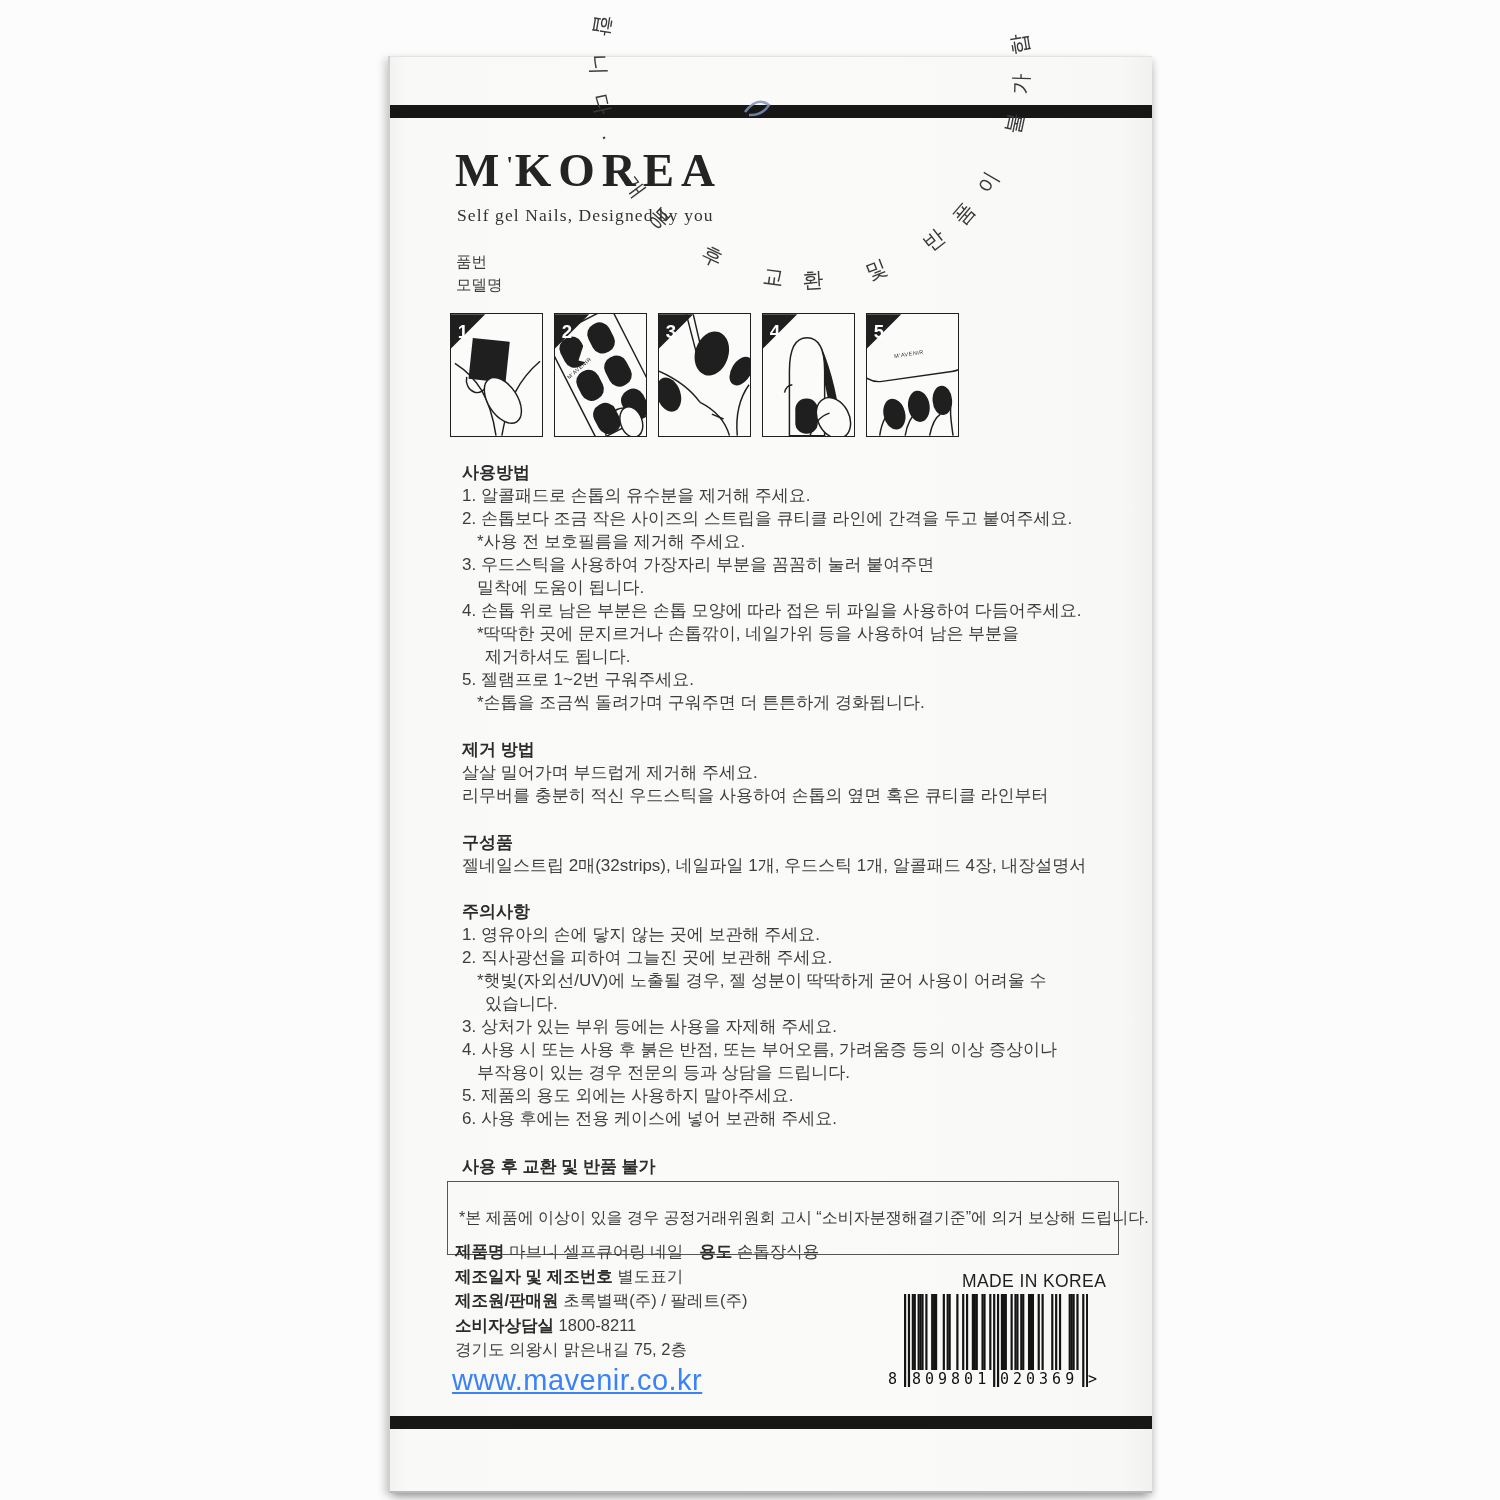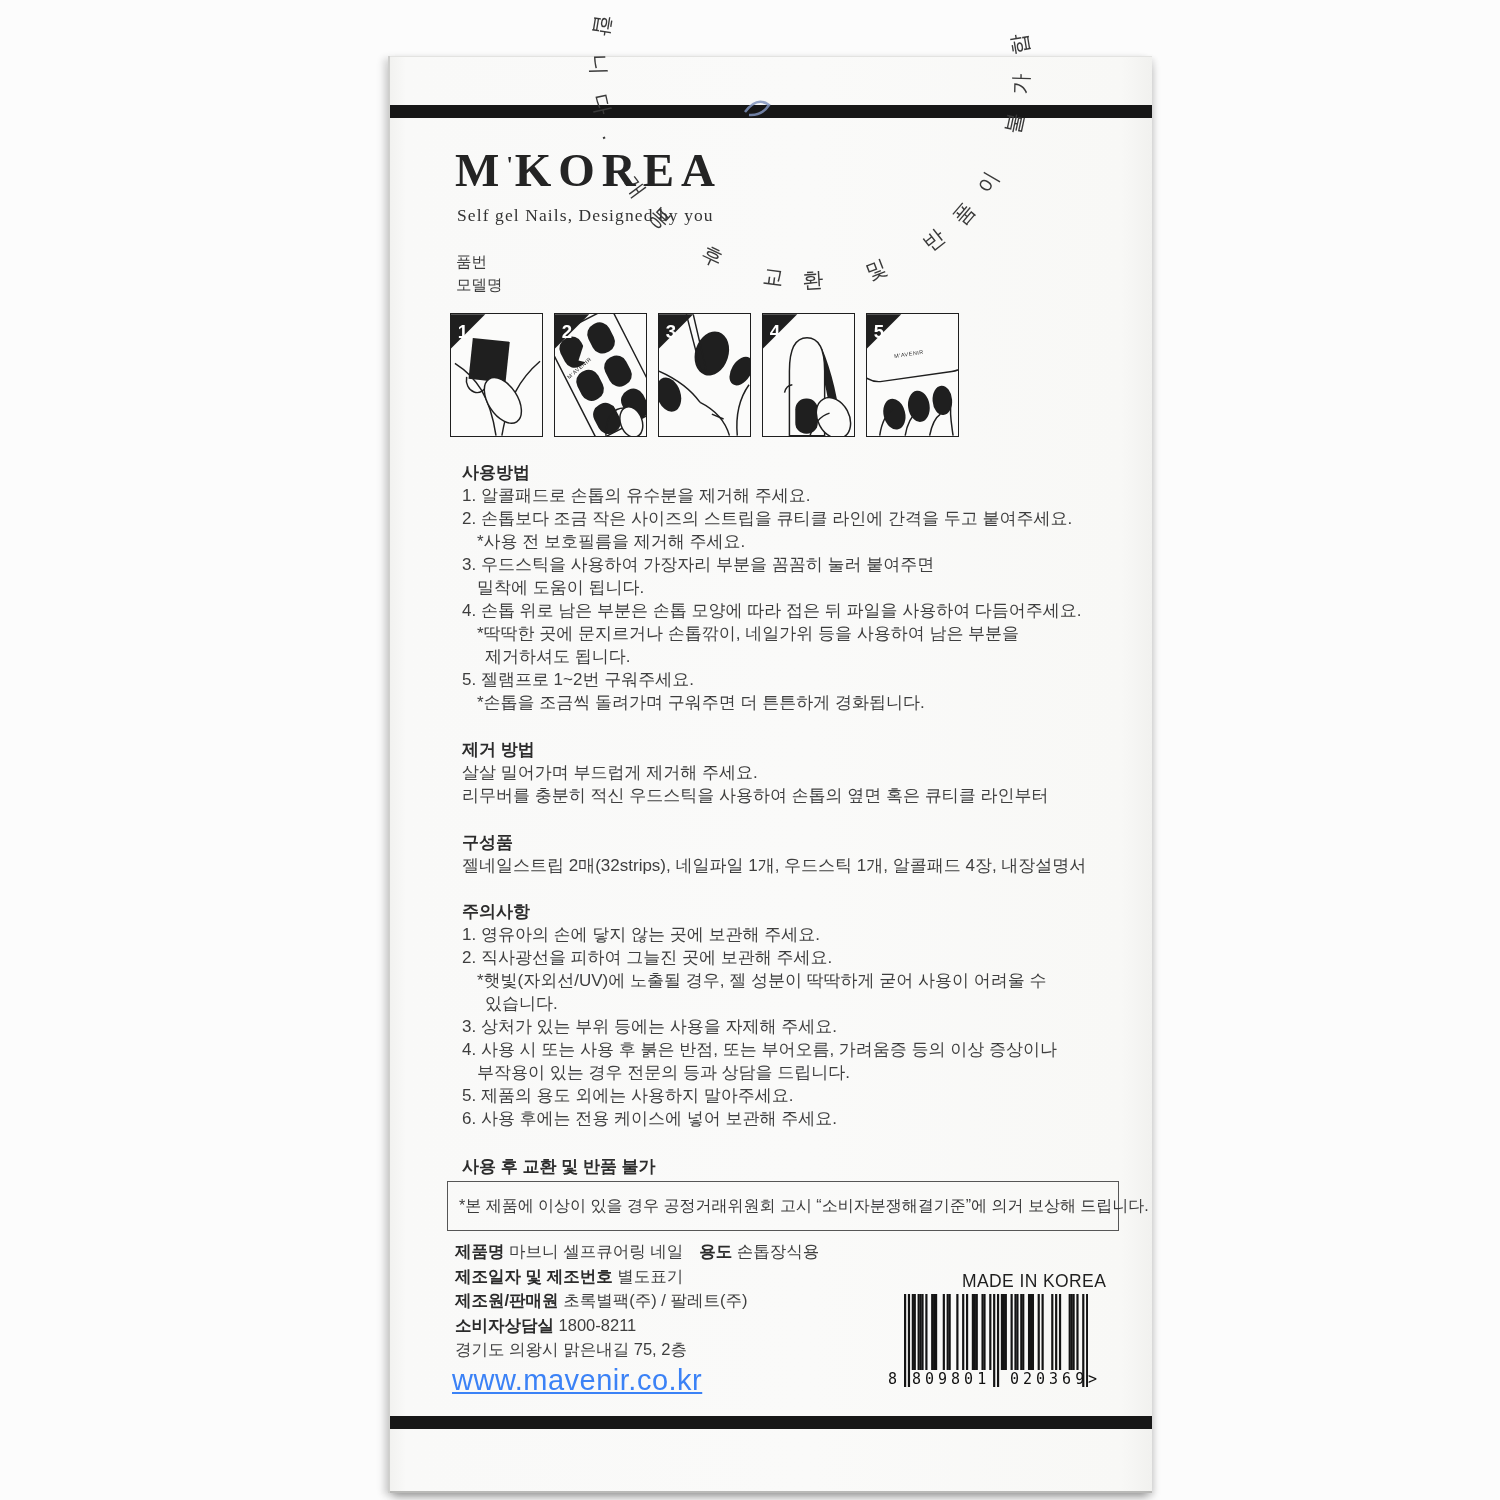--- a/index.html
+++ b/index.html
@@ -28,36 +28,36 @@
   .ln{fill:none;stroke:#1f1f1f;stroke-width:1.5;}
   .pale{fill:#fbfbfa;stroke:#1f1f1f;stroke-width:1.5;}
   .stepnum{fill:#ffffff;font-size:19px;font-weight:bold;font-family:"Liberation Sans",sans-serif;}
   .microbrand{fill:#1f1f1f;font-size:5.5px;letter-spacing:.6px;font-family:"Liberation Sans",sans-serif;}
   
   .sec{position:absolute;left:455px;font-size:17px;line-height:23px;color:#3e3e3e;white-space:nowrap;margin-left:7px;}
   .sec .hd{font-weight:bold;color:#2c2c2c;}
   .sec .in1{padding-left:15px;}
   .sec .in2{padding-left:23px;}
   .notice-box{position:absolute;left:447px;top:1181px;width:648px;height:48px;
-    border:1px solid #565656;font-size:16px;line-height:48px;padding:0 11px;
+    border:1px solid #565656;font-size:16px;line-height:48px;padding:12px 11px;
     color:#3a3a3a;white-space:nowrap;background:transparent;}
   .pinfo{position:absolute;left:455px;top:1239px;font-size:16.5px;line-height:24.5px;
     color:#3e3e3e;white-space:nowrap;}
   .pinfo b{color:#2b2b2b;}
   .pinfo .gap{display:inline-block;width:16px;}
   .website{position:absolute;left:452px;top:1364px;font-size:29px;letter-spacing:.5px;color:#3b82f6;text-decoration:underline;}
   .madein{position:absolute;left:962px;top:1271px;font-size:17.5px;letter-spacing:.4px;color:#1f1f1f;}
   
   .barcode{position:absolute;left:888px;top:1294px;width:215px;height:112px;}
   .barcode svg{position:absolute;left:16px;top:0;}
   .bcd{position:absolute;top:76px;font-family:"DejaVu Sans Mono",monospace;
     font-size:15px;color:#111;letter-spacing:4px;}
   .bcd.d0{left:0;}
   .bcd.g1{left:24px;width:78px;text-align:center;}
-  .bcd.g2{left:112px;width:78px;text-align:center;margin-left:10px;}
+  .bcd.g2{left:112px;width:78px;text-align:center;}
   .bcd.sx{left:200px;letter-spacing:0;}
   
   .seal{position:absolute;left:0;top:0;pointer-events:none;}
   .sealtext{fill:#3a3a3a;font-size:21px;letter-spacing:20px;font-family:"Liberation Sans",sans-serif;}
 </style>
 </head>
 <body>
 
 <div class="canvas">
 

